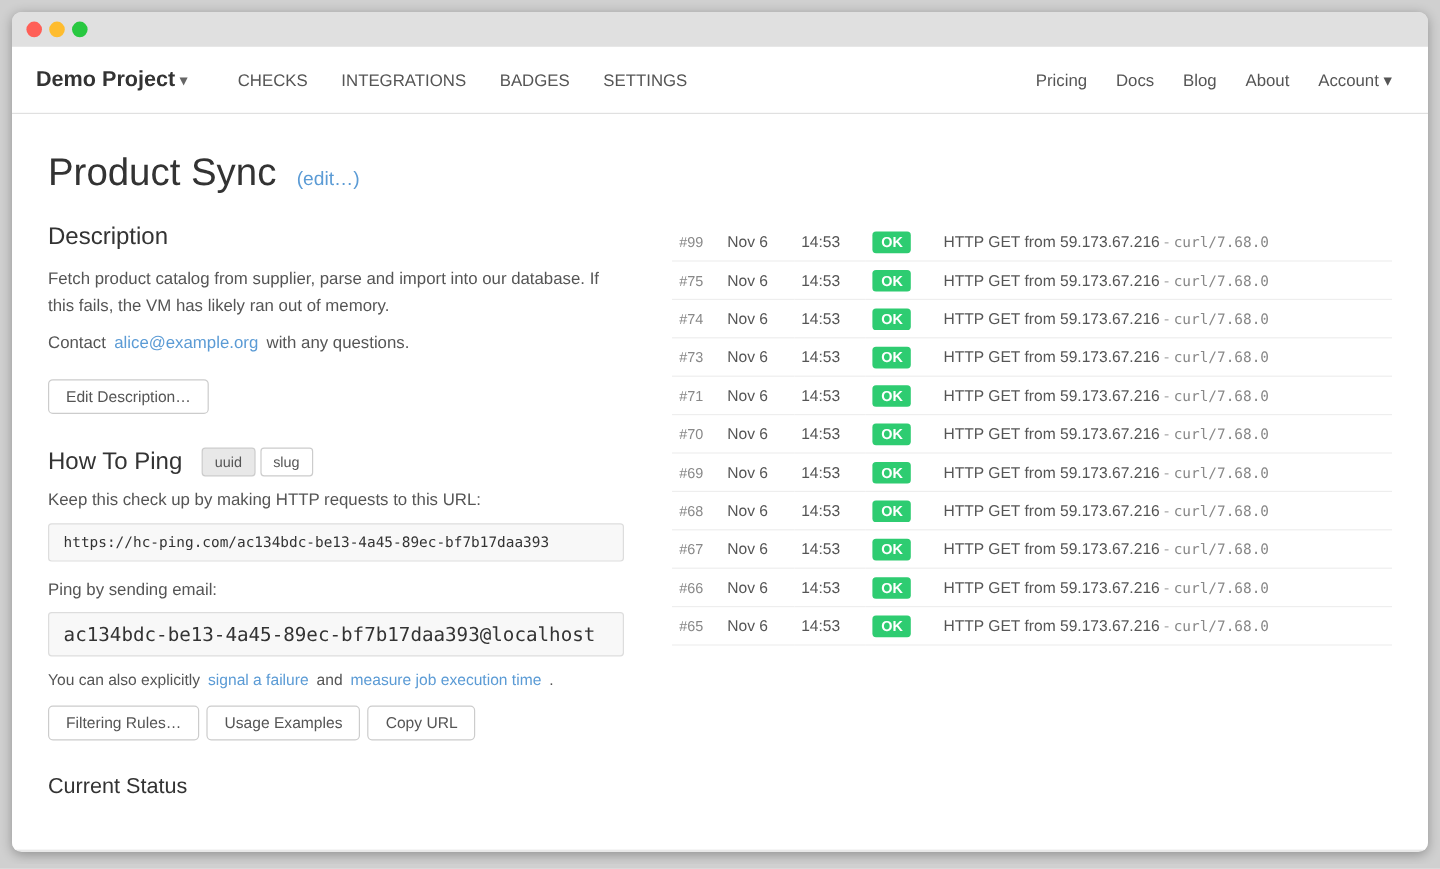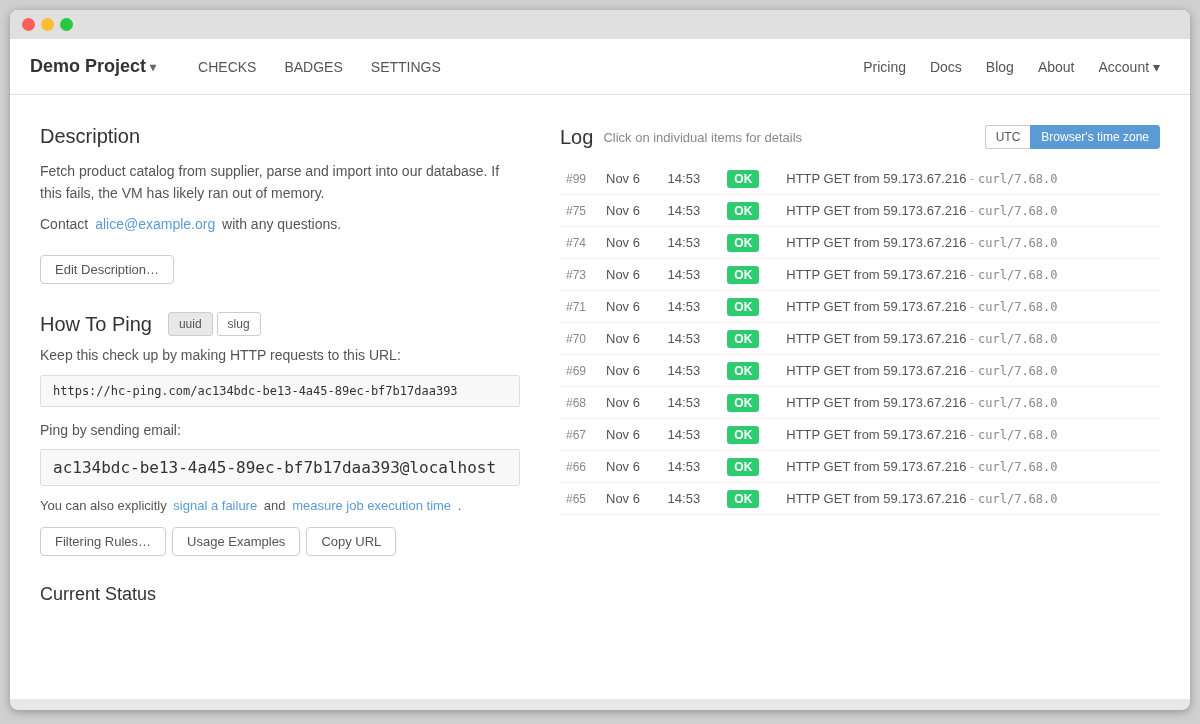--- a/index.html
+++ b/index.html
@@ -84,33 +84,38 @@
   </div>
   <div class="app">
 
     <nav class="navbar">
       <div class="nav-brand">
         <span>Demo Project</span>
         <span class="dropdown-arrow">▾</span>
       </div>
       <div class="nav-left">
         <a>CHECKS</a>
+        <a>INTEGRATIONS</a>
         <a>BADGES</a>
         <a>SETTINGS</a>
       </div>
       <div class="nav-right">
         <a>Pricing</a>
         <a>Docs</a>
         <a>Blog</a>
         <a>About</a>
         <a>Account ▾</a>
       </div>
     </nav>
 
     <div class="content">
+      <h1 class="page-title">
+        <span>Product Sync</span>
+        <a class="edit-link">(edit…)</a>
+      </h1>
 
       <div class="two-col">
 
         <div class="left-col">
 
           <div>
             <h2 class="section-title">Description</h2>
             <p class="description-text">Fetch product catalog from supplier, parse and import into our database. If this fails, the VM has likely ran out of memory.</p>
             <p class="description-text">
               <span>Contact</span>
@@ -145,28 +150,20 @@
               <button class="btn-action">Copy URL</button>
             </div>
           </div>
 
           <div class="current-status">
             <h2 class="section-title">Current Status</h2>
           </div>
         </div>
 
         <div class="right-col">
-          <div class="log-header">
-            <span class="log-title">Log</span>
-            <span class="log-hint">Click on individual items for details</span>
-            <div class="tz-toggle">
-              <button class="tz-btn">UTC</button>
-              <button class="tz-btn">Browser's time zone</button>
-            </div>
-          </div>
 
           <table class="log-table">
             <tbody id="log-tbody">
             <tr class="log-row">
     <td><span class="log-num">#99</span></td>
     <td><span class="log-date">Nov 6</span></td>
     <td><span class="log-time">14:53</span></td>
     <td><span class="ok-badge">OK</span></td>
     <td><span class="log-desc">HTTP GET from 59.173.67.216</span> <span style="color:#aaa">-</span> <span class="log-agent">curl/7.68.0</span></td>
   </tr>

